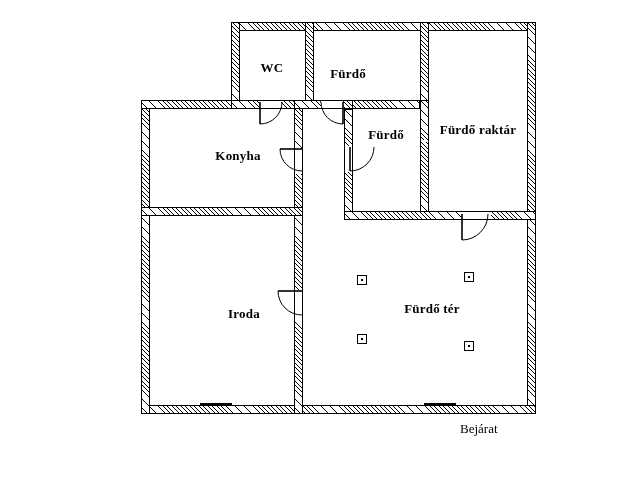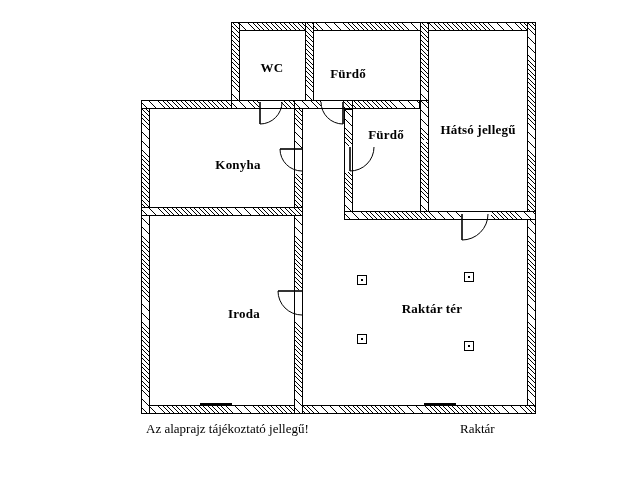--- a/index.html
+++ b/index.html
@@ -176,25 +176,24 @@
 
   <div class="stub" style="left:200px; top:403px; width:32px; height:2px;"></div>
   <div class="stub" style="left:424px; top:403px; width:32px; height:2px;"></div>
 
   <div class="room-label" style="left:272px; top:68px;">WC</div>
 
   <div class="room-label" style="left:348px; top:74px;">Fürdő</div>
 
   <div class="room-label" style="left:386px; top:135px;">Fürdő</div>
 
-  <div class="room-label" style="left:478px; top:130px;">Hátsó jellegű</div>
+  <div class="room-label" style="left:478px; top:130px;">Fürdő raktár</div>
 
-  <div class="room-label" style="left:238px; top:165px;">Konyha</div>
+  <div class="room-label" style="left:238px; top:156px;">Konyha</div>
 
   <div class="room-label" style="left:244px; top:314px;">Iroda</div>
 
-  <div class="room-label" style="left:432px; top:309px;">Raktár tér</div>
+  <div class="room-label" style="left:432px; top:309px;">Fürdő tér</div>
 
-  <div class="caption" style="left:146px; top:421px;">Az alaprajz tájékoztató jellegű!</div>
 
-  <div class="caption" style="left:460px; top:421px;">Raktár</div>
+  <div class="caption" style="left:460px; top:421px;">Bejárat</div>
 
 </div>
 
 </body></html>

